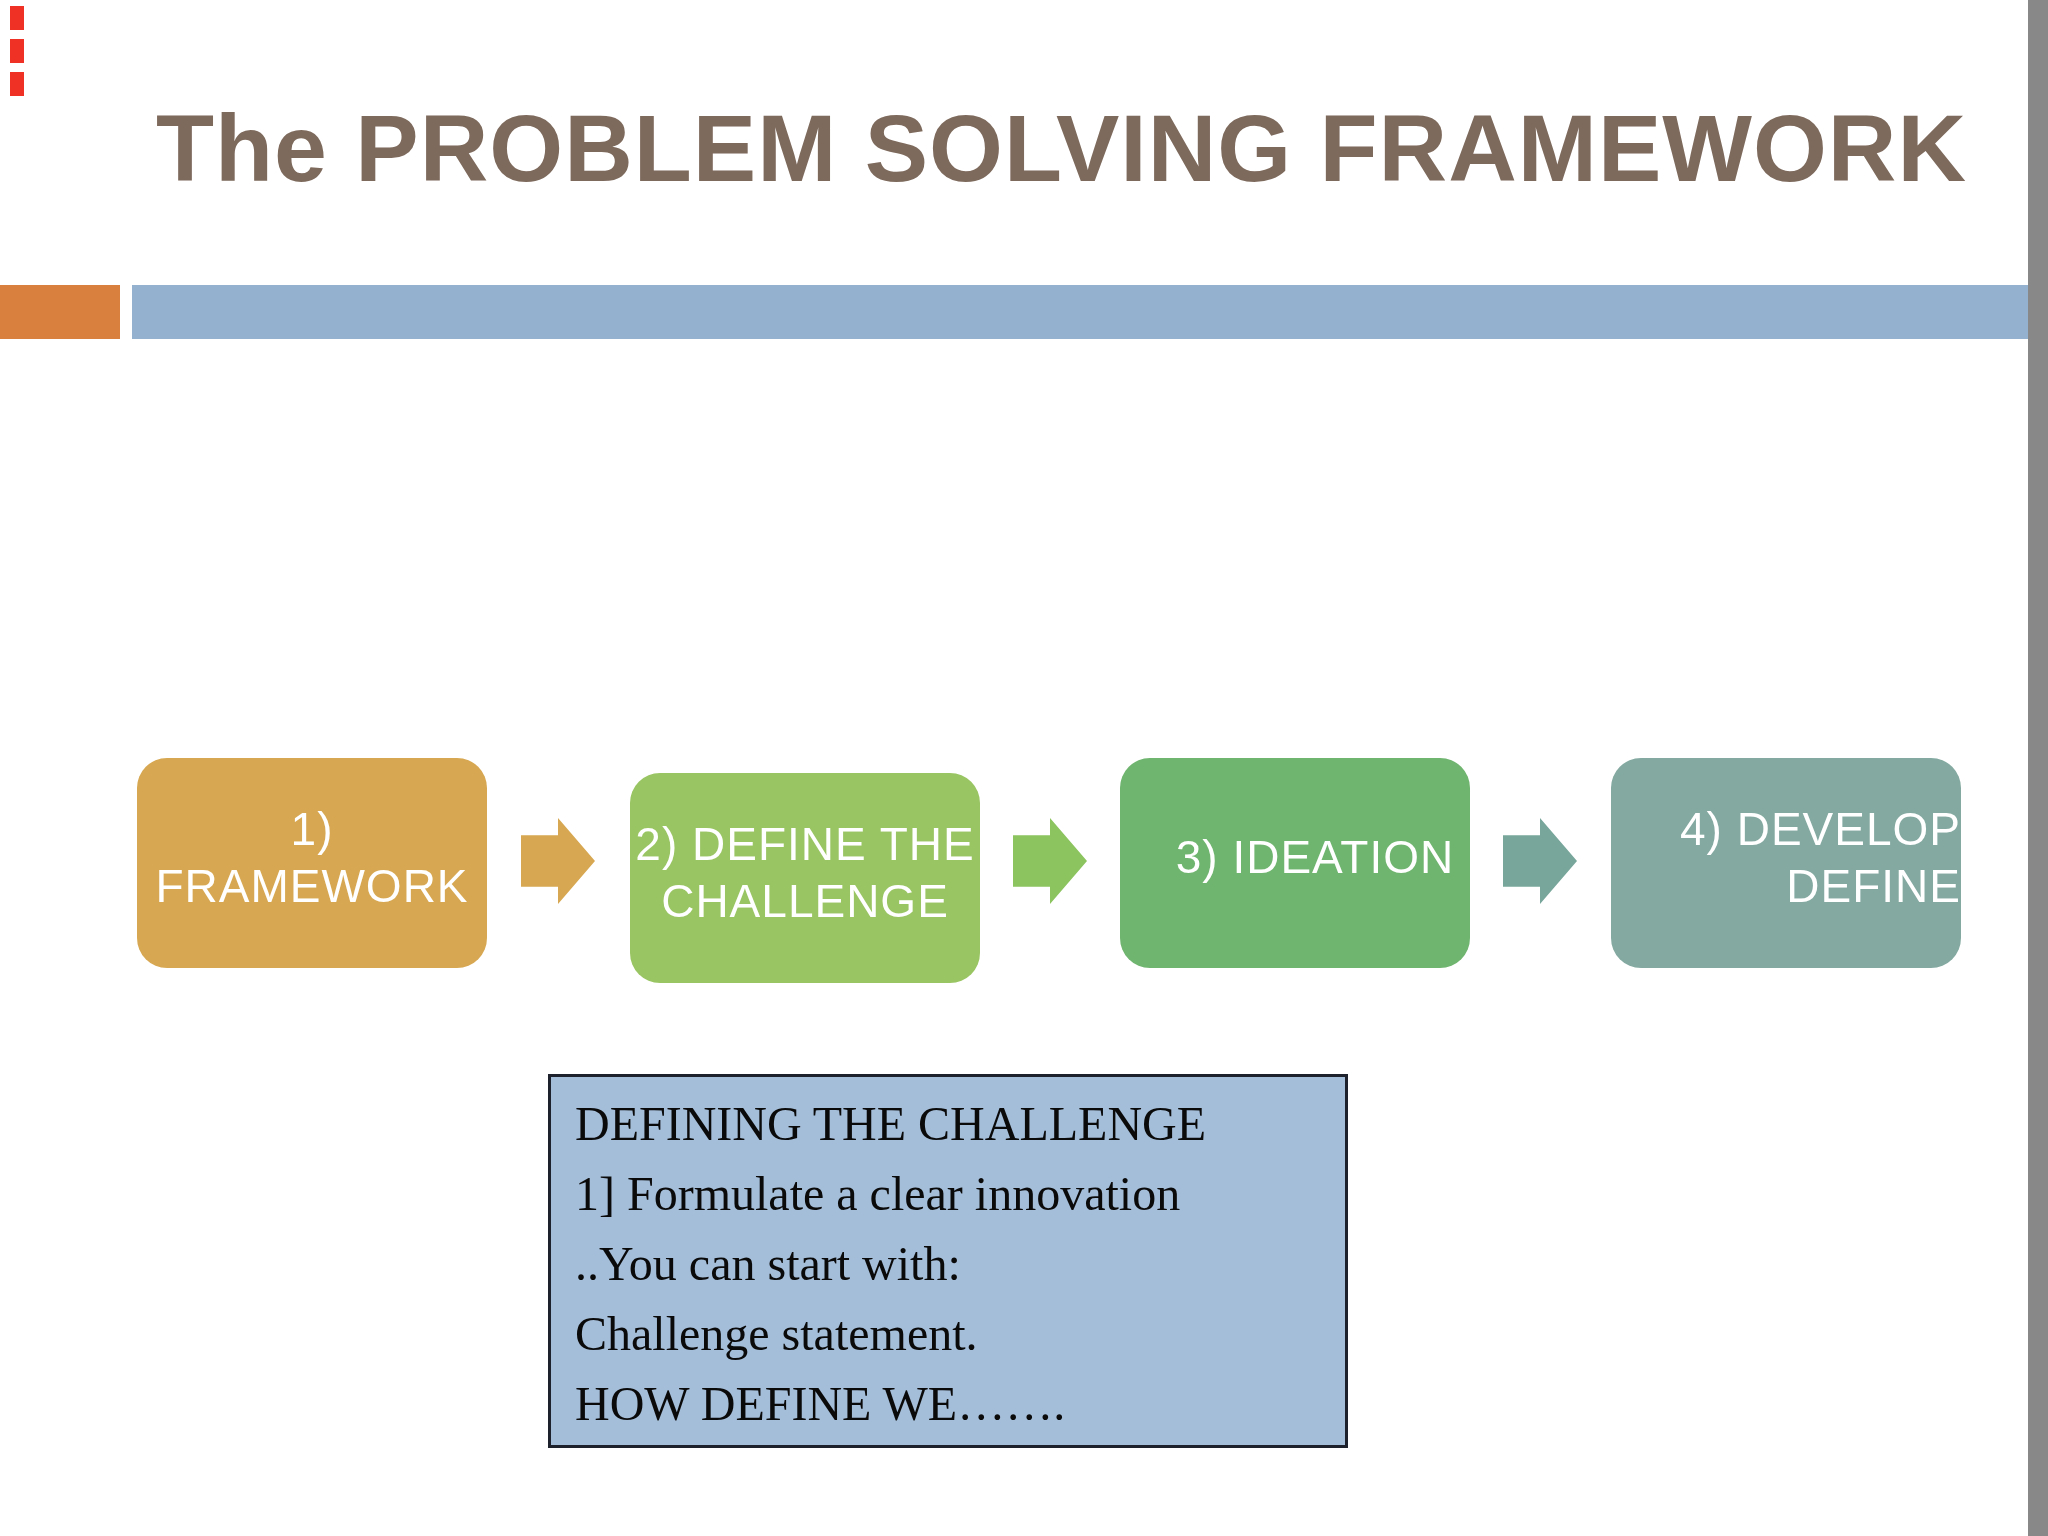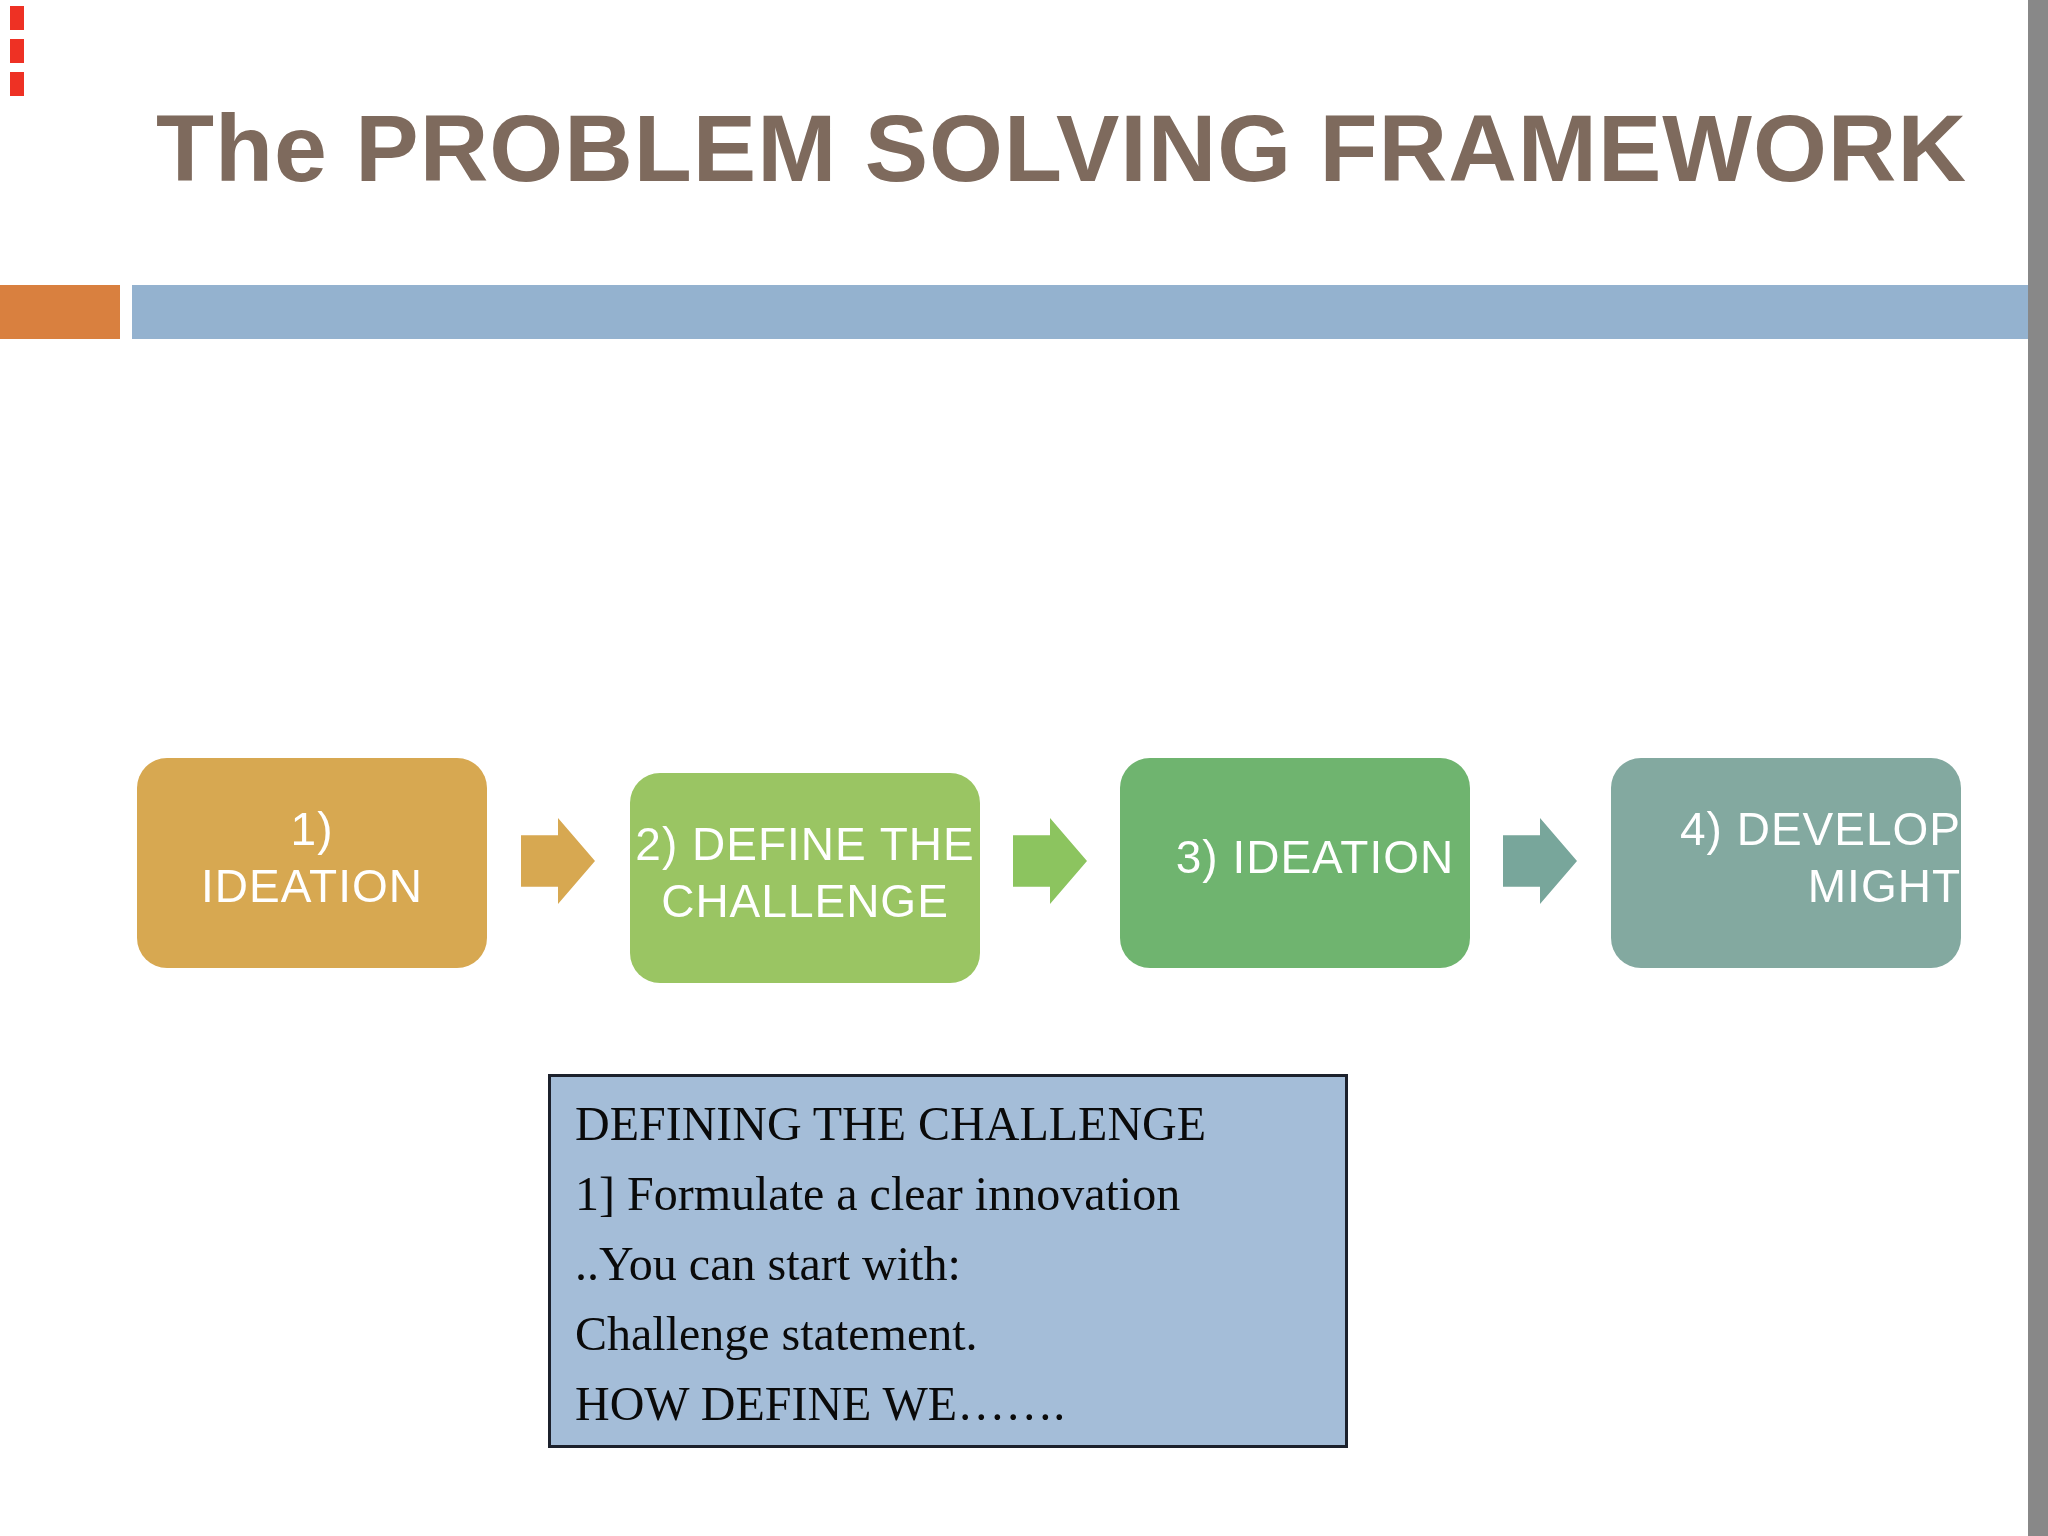--- a/index.html
+++ b/index.html
@@ -62,41 +62,41 @@
     <div class="red-dash" style="background: rgb(238, 49, 36);"></div>
   </div>
 
   <div class="title" style="color: rgb(126, 106, 93);">The PROBLEM SOLVING FRAMEWORK</div>
 
   <div class="bar-orange" style="background: rgb(217, 128, 63);"></div>
   <div class="bar-blue" style="background: rgb(148, 178, 207);"></div>
 
   <div class="step-box box-1" style="background: rgb(215, 168, 81);">
     <div>1)</div>
-    <div>IDEATION</div>
+    <div>FRAMEWORK</div>
   </div>
 
   <div class="flow-arrow arrow-1" style="background: rgb(215, 168, 81);"></div>
 
   <div class="step-box box-2" style="background: rgb(154, 197, 99); margin-top: 15px;">
     <div>2) DEFINE THE</div>
     <div>CHALLENGE</div>
   </div>
 
   <div class="flow-arrow arrow-2" style="background: rgb(140, 196, 95);"></div>
 
   <div class="step-box box-3" style="background: rgb(111, 180, 111); padding-left: 40px;">
     <div>3) IDEATION</div>
   </div>
 
   <div class="flow-arrow arrow-3" style="background: rgb(120, 166, 155);"></div>
 
   <div class="step-box box-4" style="background: rgb(131, 169, 160);">
     <div>4) DEVELOP</div>
-    <div>MIGHT</div>
+    <div>DEFINE</div>
   </div>
 
   <div class="callout" style="background: rgb(164, 189, 216);">
     <div>DEFINING THE CHALLENGE</div>
     <div>1] Formulate a clear innovation</div>
     <div>..You can start with:</div>
     <div>Challenge statement.</div>
     <div>HOW DEFINE WE…….</div>
   </div>
 

